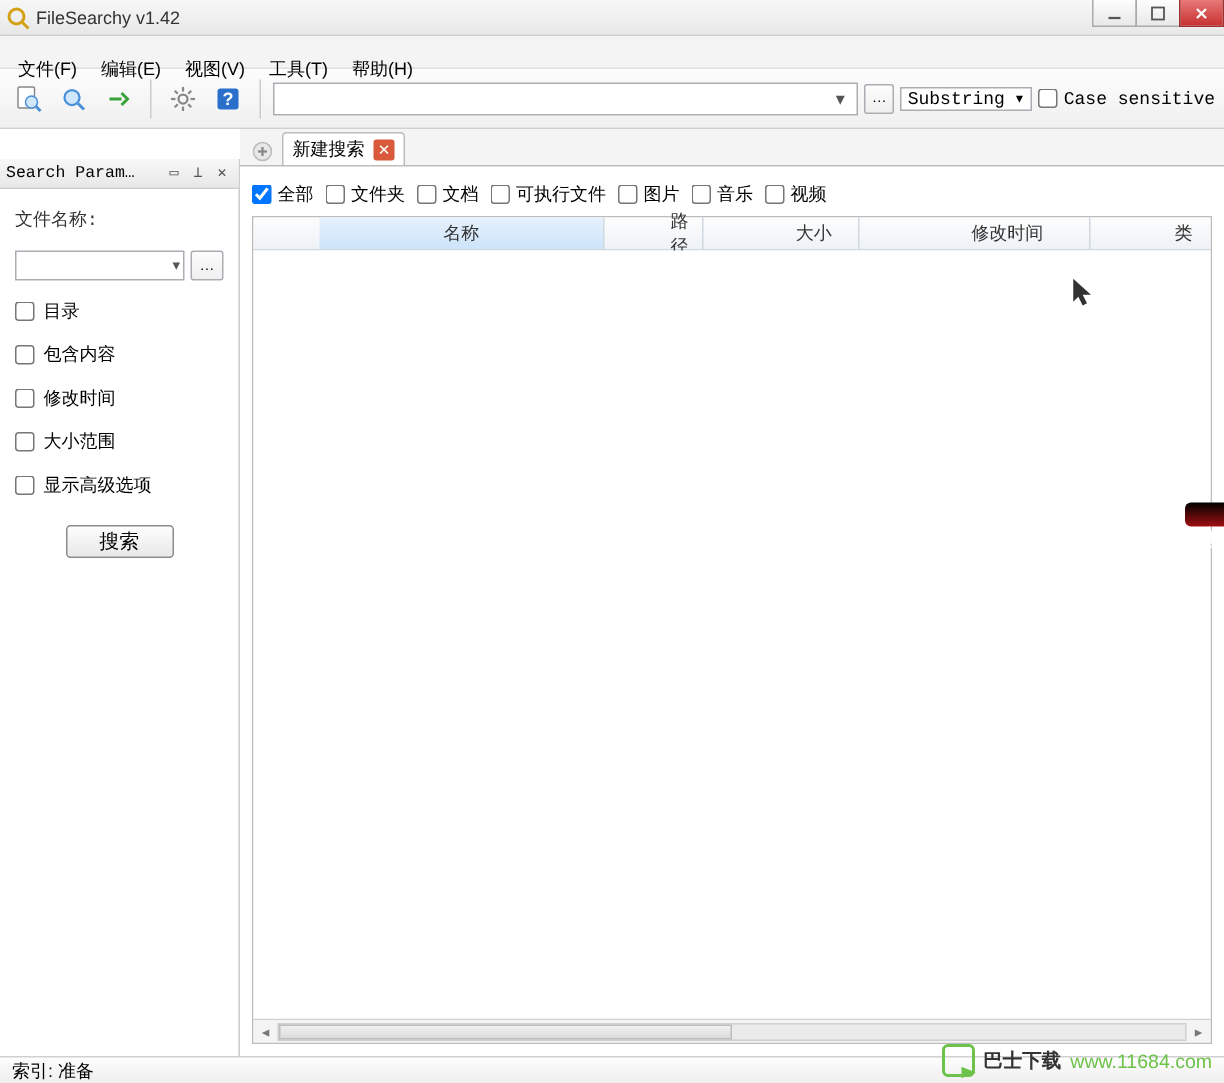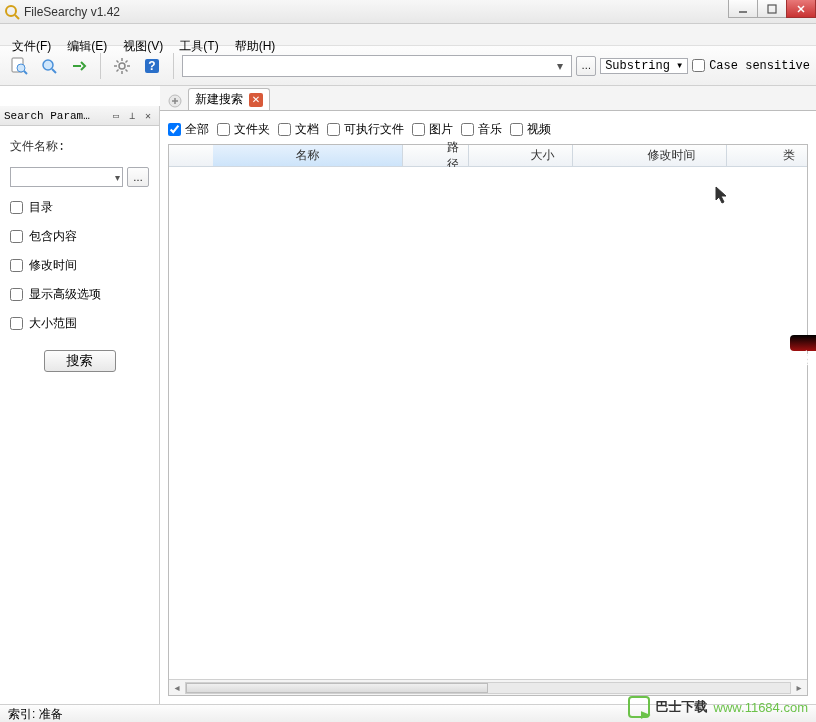--- a/index.html
+++ b/index.html
@@ -202,25 +202,25 @@
       <label class="sb-check">
           <input type="checkbox" style="">
           <span>包含内容</span>
         </label>
       <label class="sb-check">
           <input type="checkbox" style="">
           <span>修改时间</span>
         </label>
       <label class="sb-check">
           <input type="checkbox" style="">
+          <span>大小范围</span>
+        </label>
+      <label class="sb-check">
+          <input type="checkbox" style="">
           <span>显示高级选项</span>
-        </label>
-      <label class="sb-check">
-          <input type="checkbox" style="">
-          <span>大小范围</span>
         </label>
       <button class="sb-search-btn">搜索</button>
     </div>
   </div>
 
   <div class="main">
     <div class="tabstrip">
       <div class="add-tab">
         <svg width="14" height="14" viewBox="0 0 14 14">
             <circle cx="7" cy="7" r="6" fill="#e8e8e8" stroke="#bbb"></circle>

